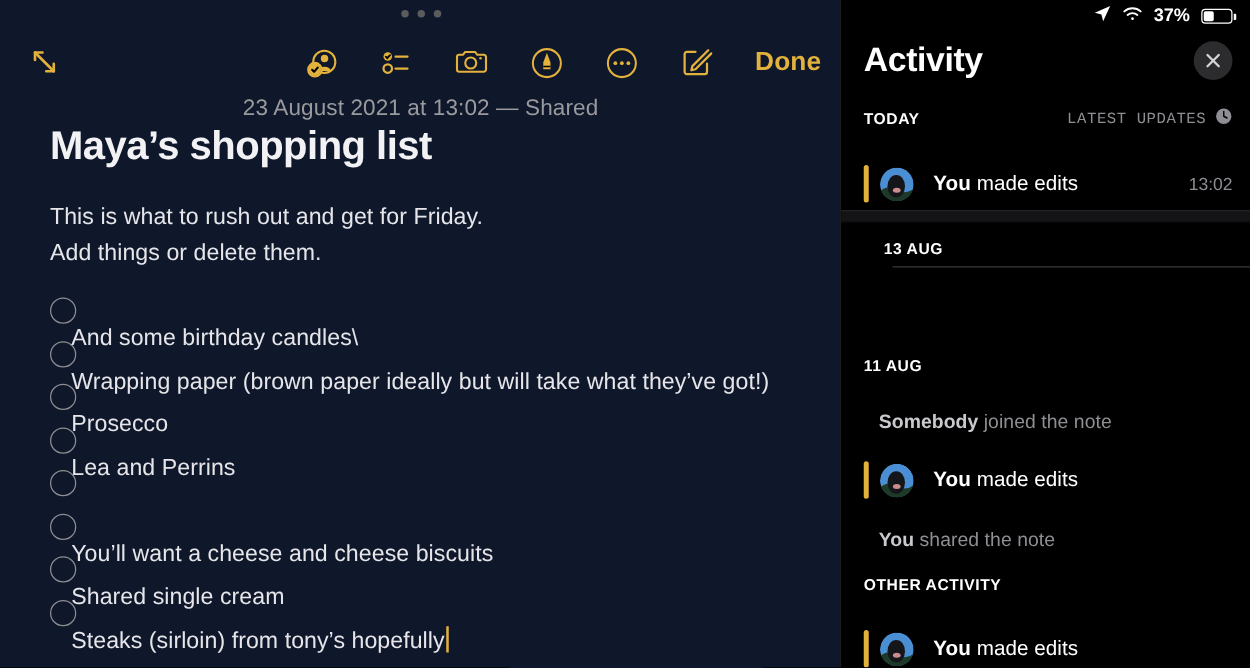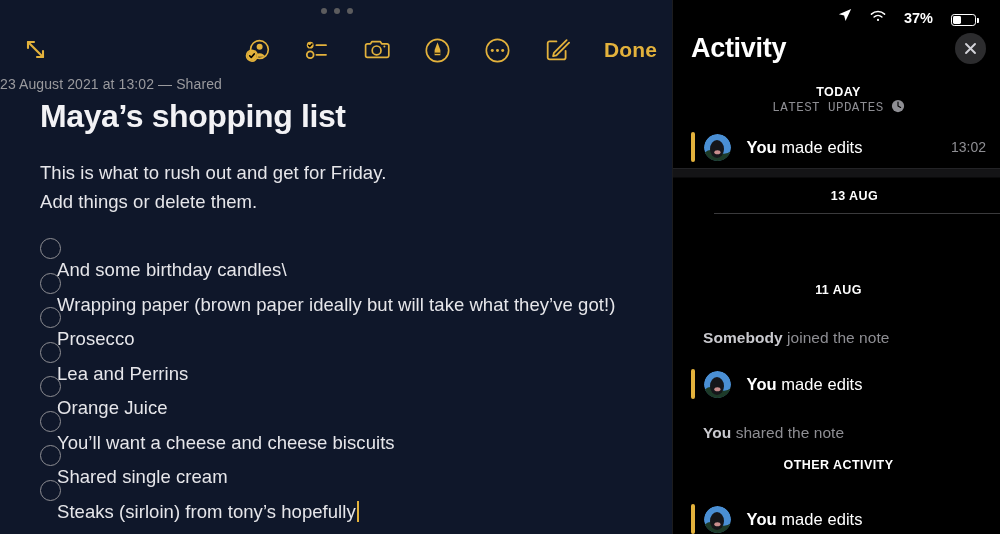--- a/index.html
+++ b/index.html
@@ -14,48 +14,48 @@
   .grabber { position:absolute; top:8px; left:0; width:673px; display:flex; justify-content:center; gap:7px; }
   .grabber i { width:6px; height:6px; border-radius:50%; background:#5c5c5e; display:block; }
 
   .toolbar { position:absolute; top:28px; left:0; width:673px; height:44px; }
 
   .tb-expand { position:absolute; left:18px; top:4px; width:36px; height:36px; display:flex; align-items:center; justify-content:center; }
   .tb-icons { position:absolute; right:12px; top:0; height:44px; display:flex; align-items:center; gap:26px; }
   .tb-btn { width:34px; height:34px; display:flex; align-items:center; justify-content:center; }
   .tb-done { font-size:21px; font-weight:700; color:#e3b23c; letter-spacing:.1px; padding-left:4px; padding-right:4px; }
 
-  .meta { position:absolute; top:76px; left:0; width:673px; font-size:14px; color:#9a9a9e; letter-spacing:.1px; }
+  .meta { position:absolute; top:76px; left:0; width:673px; text-align:center; font-size:18px; color:#9a9a9e; letter-spacing:.1px; }
 
   .note-body { position:absolute; top:96px; left:40px; width:620px; }
   .note-title { font-size:32px; font-weight:700; letter-spacing:-0.4px; color:#f2f2f5; line-height:1.25; }
   .note-para { margin-top:22px; font-size:18.5px; line-height:1.58; color:#e6e6ea; letter-spacing:.05px; }
 
   .checklist { margin-top:22px; }
   .check-row { display:flex; align-items:flex-start; height:34.5px;flex-direction:column; }
   .check-box { width:21px; height:21px; border-radius:50%; border:1.7px solid #8e8e93; flex:0 0 21px; }
   .check-label { margin-left:17px; font-size:18.5px; color:#e6e6ea; letter-spacing:.05px; white-space:nowrap; position:relative; }
   .caret { display:inline-block; width:1.8px; height:21px; background:#e3b23c; vertical-align:-4px; margin-left:1px; }
 
   .v-divider { position:absolute; right:0; top:0; width:1px; height:534px; background:#1c1c1e; }
 
   
   .activity-pane { position:relative; width:327px; height:534px; background:#000; flex:0 0 327px; }
 
-  .statusbar { position:absolute; top:0; right:24px; height:26px; display:flex; align-items:flex-end; gap:18px; }
+  .statusbar { position:absolute; top:0; right:14px; height:26px; display:flex; align-items:center; gap:9px; }
   .sb-pct { font-size:14.5px; font-weight:600; color:#fff; letter-spacing:0; }
   .battery { width:25px; height:12.5px; border:1.4px solid #fff; border-radius:3.2px; position:relative; display:flex; align-items:center; padding:1.4px; }
   .battery::after { content:""; position:absolute; right:-3.6px; top:3.4px; width:2px; height:5px; background:#fff; border-radius:0 1px 1px 0; }
   .battery i { display:block; height:100%; background:#fff; border-radius:1.4px; }
 
   .act-header { position:absolute; top:24px; left:18px; right:14px; height:48px; display:flex; align-items:center; justify-content:space-between; }
   .act-title { font-size:27px; font-weight:700; letter-spacing:-0.3px; color:#fff; }
   .close-btn { width:31px; height:31px; border-radius:50%; background:#2c2c2e; display:flex; align-items:center; justify-content:center; }
 
-  .sec-head { display:flex; align-items:center; justify-content:space-between; padding:0 14px 0 18px; height:20px;flex-direction:column; }
+  .sec-head { display:flex; align-items:center; justify-content:space-between; padding:0 14px 0 18px; height:20px; }
   .sec-title { font-size:12.5px; font-weight:700; letter-spacing:.45px; color:#fff; }
   .sec-right { display:flex; align-items:center; gap:7px; }
   .sec-updates { font-size:12.5px; letter-spacing:.45px; color:#8e8e93;font-family:Liberation Mono, monospace; }
 
   .act-row { position:relative; display:flex; align-items:center; padding-left:18px; height:46px; }
   .bar { width:3.6px; height:30px; border-radius:2px; flex:0 0 3.6px; }
   .avatar { width:27px; height:27px; border-radius:50%; margin-left:9px; flex:0 0 27px; overflow:hidden; position:relative; }
   .avatar.blank { background:#2e2e30; }
   .act-text { margin-left:16px; font-size:16.5px; color:#fff; letter-spacing:.05px; white-space:nowrap; }
   .act-text b { font-weight:700; }
@@ -174,21 +174,20 @@
         <div class="check-row">
           <div class="check-box"></div>
           <div class="check-label">Prosecco</div>
         </div>
         <div class="check-row">
           <div class="check-box"></div>
           <div class="check-label">Lea and Perrins</div>
         </div>
         <div class="check-row">
           <div class="check-box"></div>
-          <div class="check-label">Orange Juice</div>
         </div>
         <div class="check-row">
           <div class="check-box"></div>
           <div class="check-label">You’ll want a cheese and cheese biscuits</div>
         </div>
         <div class="check-row">
           <div class="check-box"></div>
           <div class="check-label">Shared single cream</div>
         </div>
         <div class="check-row">

